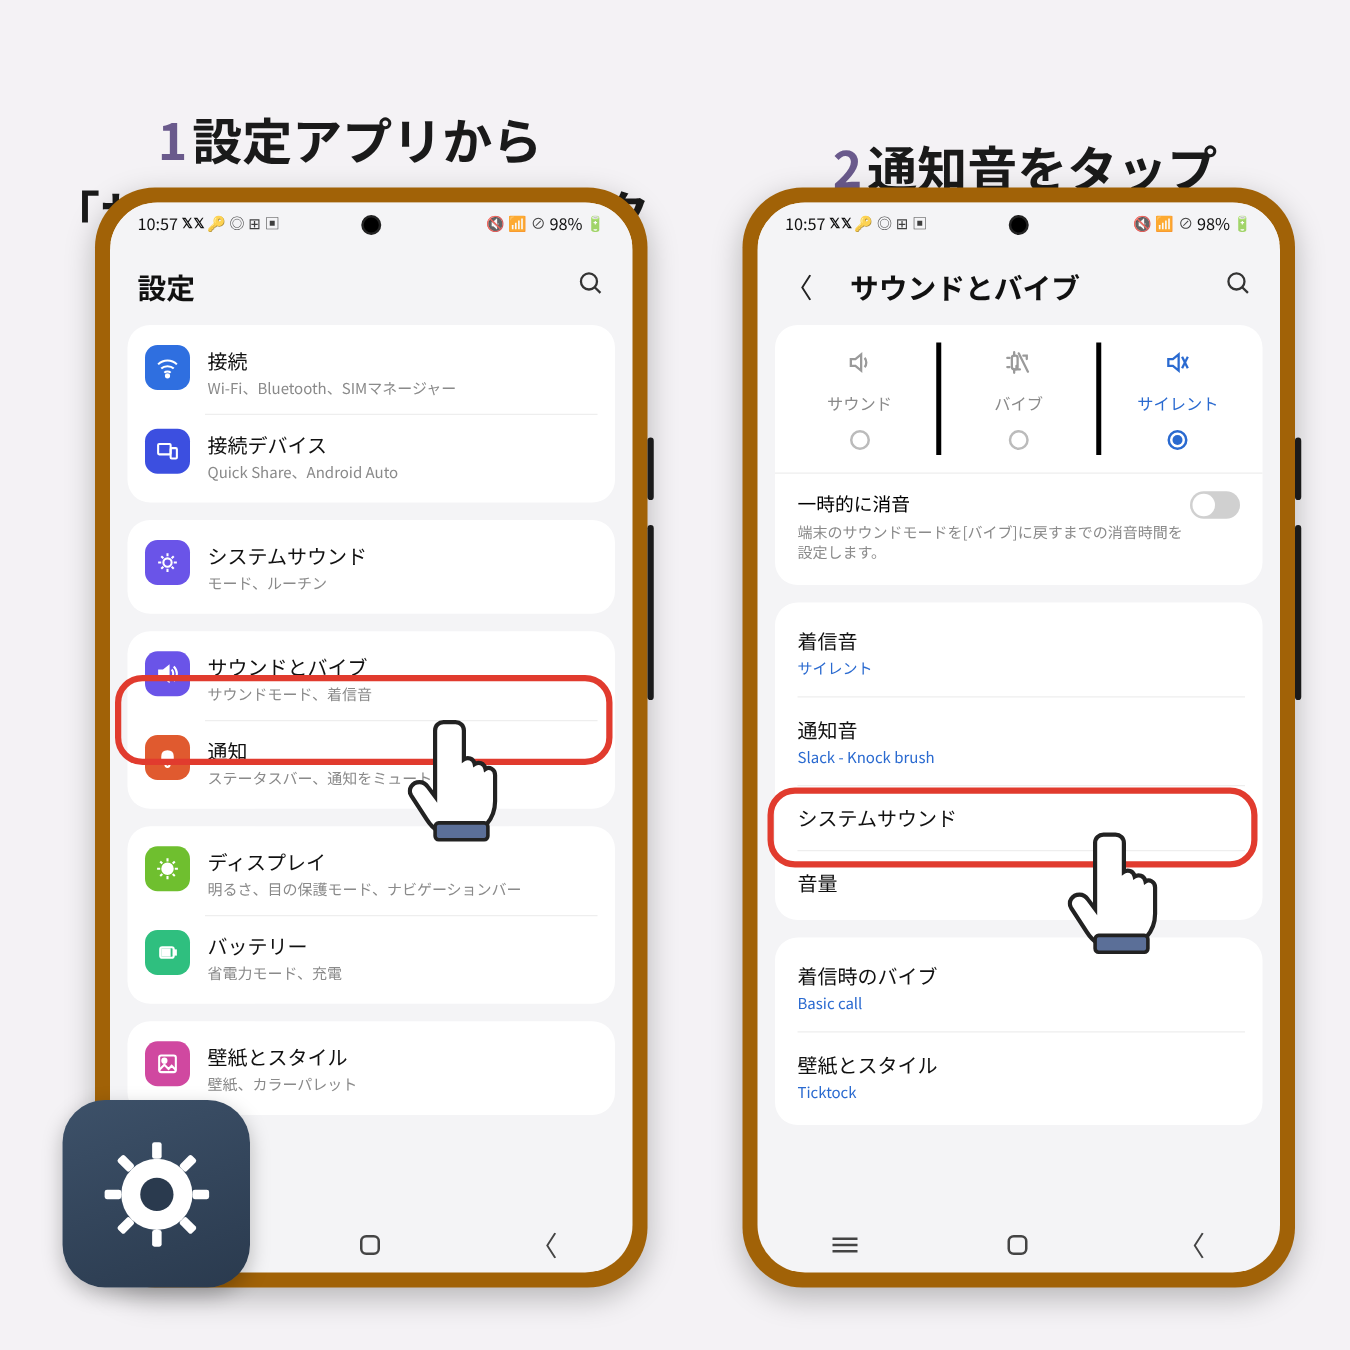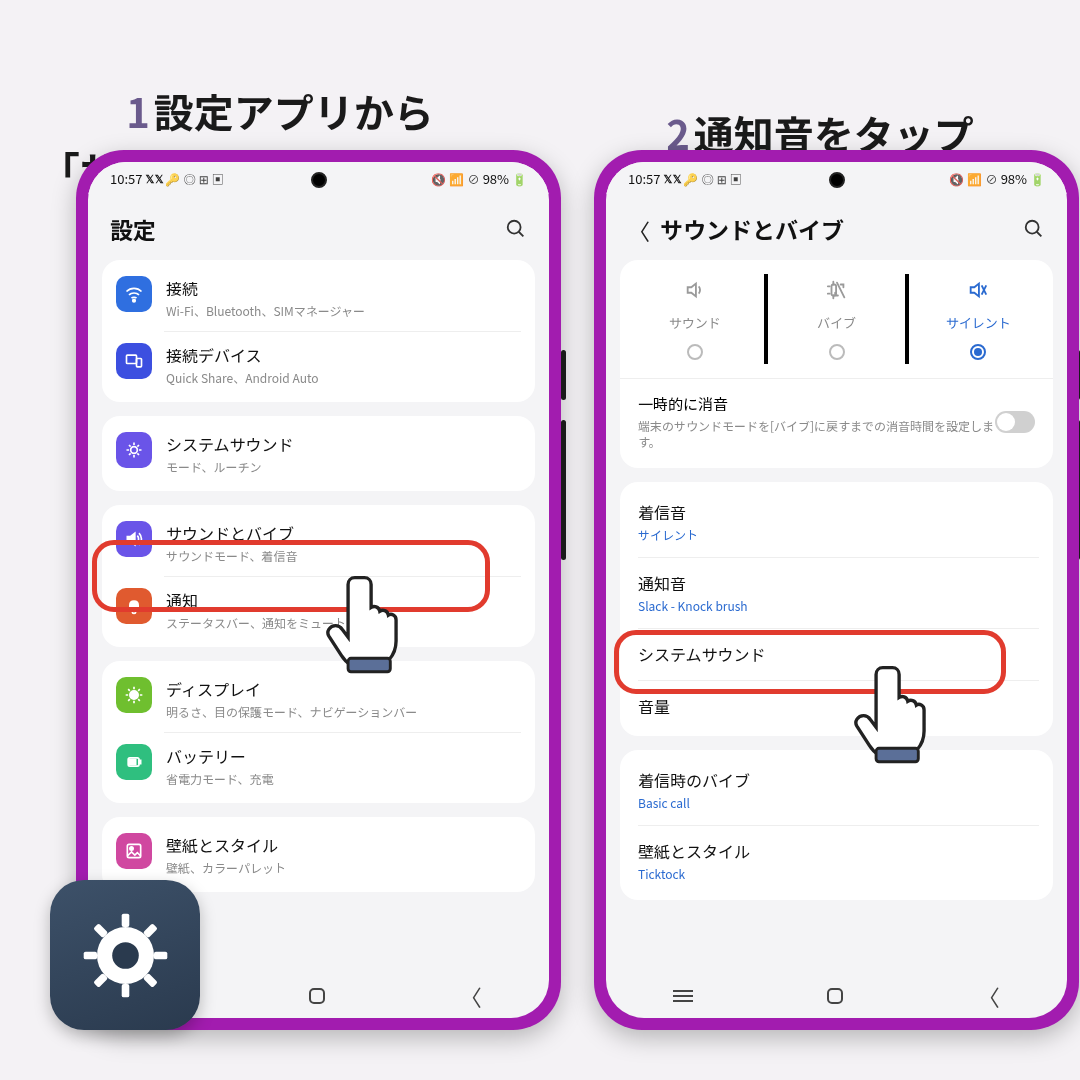--- a/index.html
+++ b/index.html
@@ -18,22 +18,22 @@
     font-weight: 700;
     color: #1a1a1a;
     line-height: 1.45;
     text-align: center;
     white-space: pre-line;
   }
   .step-num { color: #6a5a8c; margin-right: 4px; }
 
   .phone {
     position: absolute;
-    width: 485px; height: 880px;
-    background: #a21caf;
+    width: 442px; height: 880px;
+    background: #a16207;
     border-radius: 48px;
     padding: 12px;
     box-shadow: 0 8px 24px rgba(0,0,0,.25);
   }
   .phone::after{
     content:"";
     position:absolute;
     right:-5px; top:270px;
     width:5px; height:140px;
     background:#1a1a1a; border-radius:3px;
@@ -60,21 +60,21 @@
   }
   .statusbar .left, .statusbar .right { display:flex; align-items:center; gap:3px; }
   .statusbar .x { font-size:11px; font-weight:700; letter-spacing:-1px;}
   .statusbar .sicon { font-size:12px; opacity:.8;}
   .camera {
     position:absolute; top:10px; left:50%; transform:translateX(-50%);
     width:16px;height:16px;border-radius:50%;background:#000;border:2px solid #222;
   }
 
   .header {
-    display:flex; align-items:flex-end; padding: 18px 22px 14px;
+    display:flex; align-items:center; padding: 18px 22px 14px; gap: 20px;
   }
   .header .title { font-size: 23px; font-weight:700; color:#111; flex:1; }
   .header .back { width:24px; font-size:22px; color:#222; margin-right:8px;}
   .header .search { font-size:20px; color:#222;}
 
   .content { flex:1; overflow:hidden; padding: 0 14px; }
 
   .card {
     background:#fff; border-radius:18px;
     margin-bottom:14px;
@@ -115,21 +115,21 @@
   .modeopt .mlabel{ font-size:13px; margin-top:6px; display:block;}
   .modeopt .radio{
     width:16px;height:16px;border:2px solid #bbb;border-radius:50%;
     margin:12px auto 0; position:relative;
   }
   .modeopt.active .radio{ border-color:#2a6ad0;}
   .modeopt.active .radio::after{
     content:"";position:absolute;inset:2px;background:#2a6ad0;border-radius:50%;
   }
 
-  .muterow { padding:14px 18px; display:flex; align-items:center; }
+  .muterow { padding:14px 18px; display:flex; }
   .muterow .txt{flex:1;}
   .muterow .t1{font-size:15px;}
   .muterow .t2{font-size:12px;color:#8a8a8a;margin-top:4px;line-height:1.35;}
   .toggle{
     width:40px;height:22px;border-radius:11px;background:#d0d0d0;position:relative;flex-shrink:0;
   }
   .toggle::after{content:"";position:absolute;left:2px;top:2px;width:18px;height:18px;border-radius:50%;background:#fff;}
 
   .highlight{
     position:absolute;

